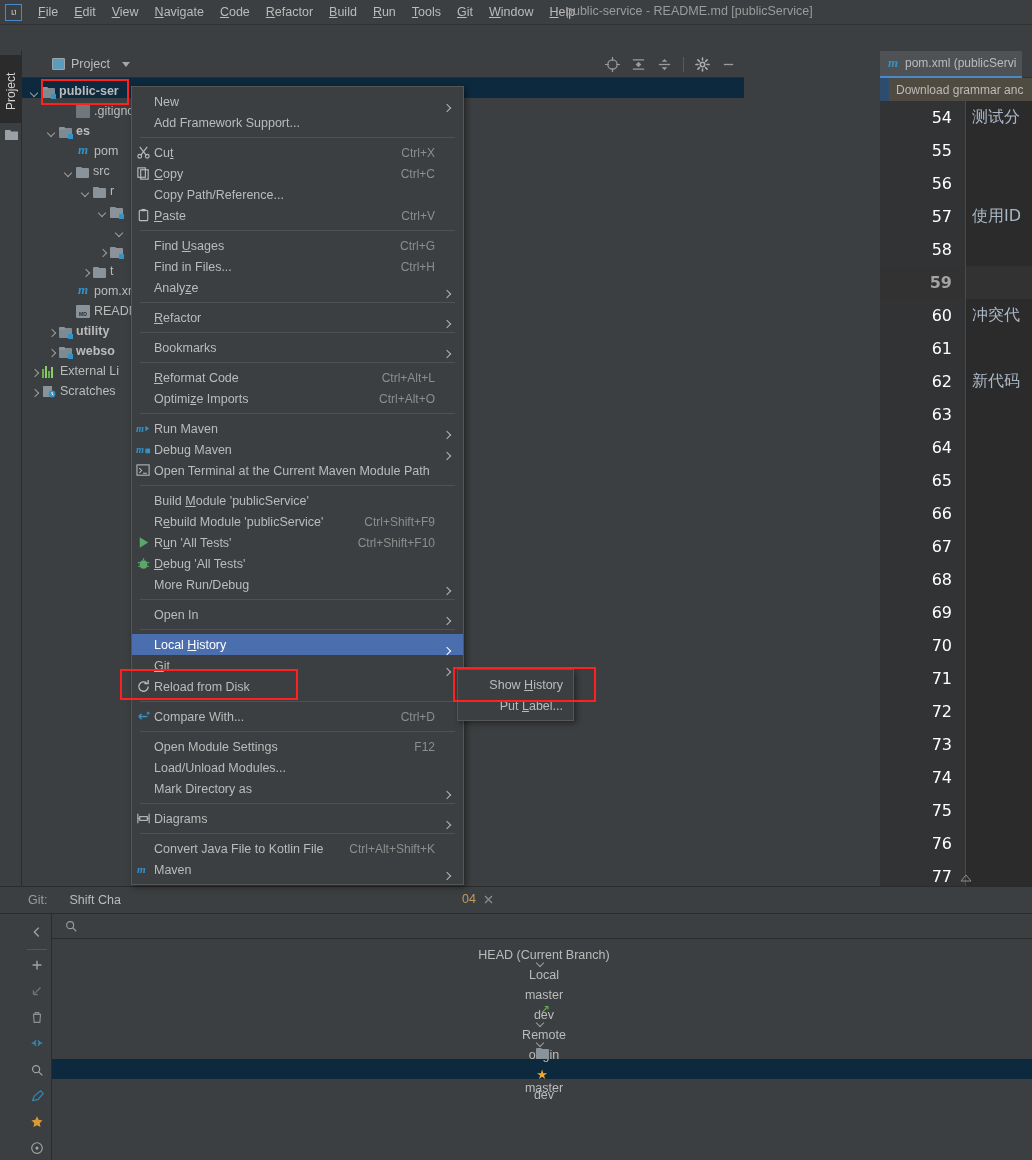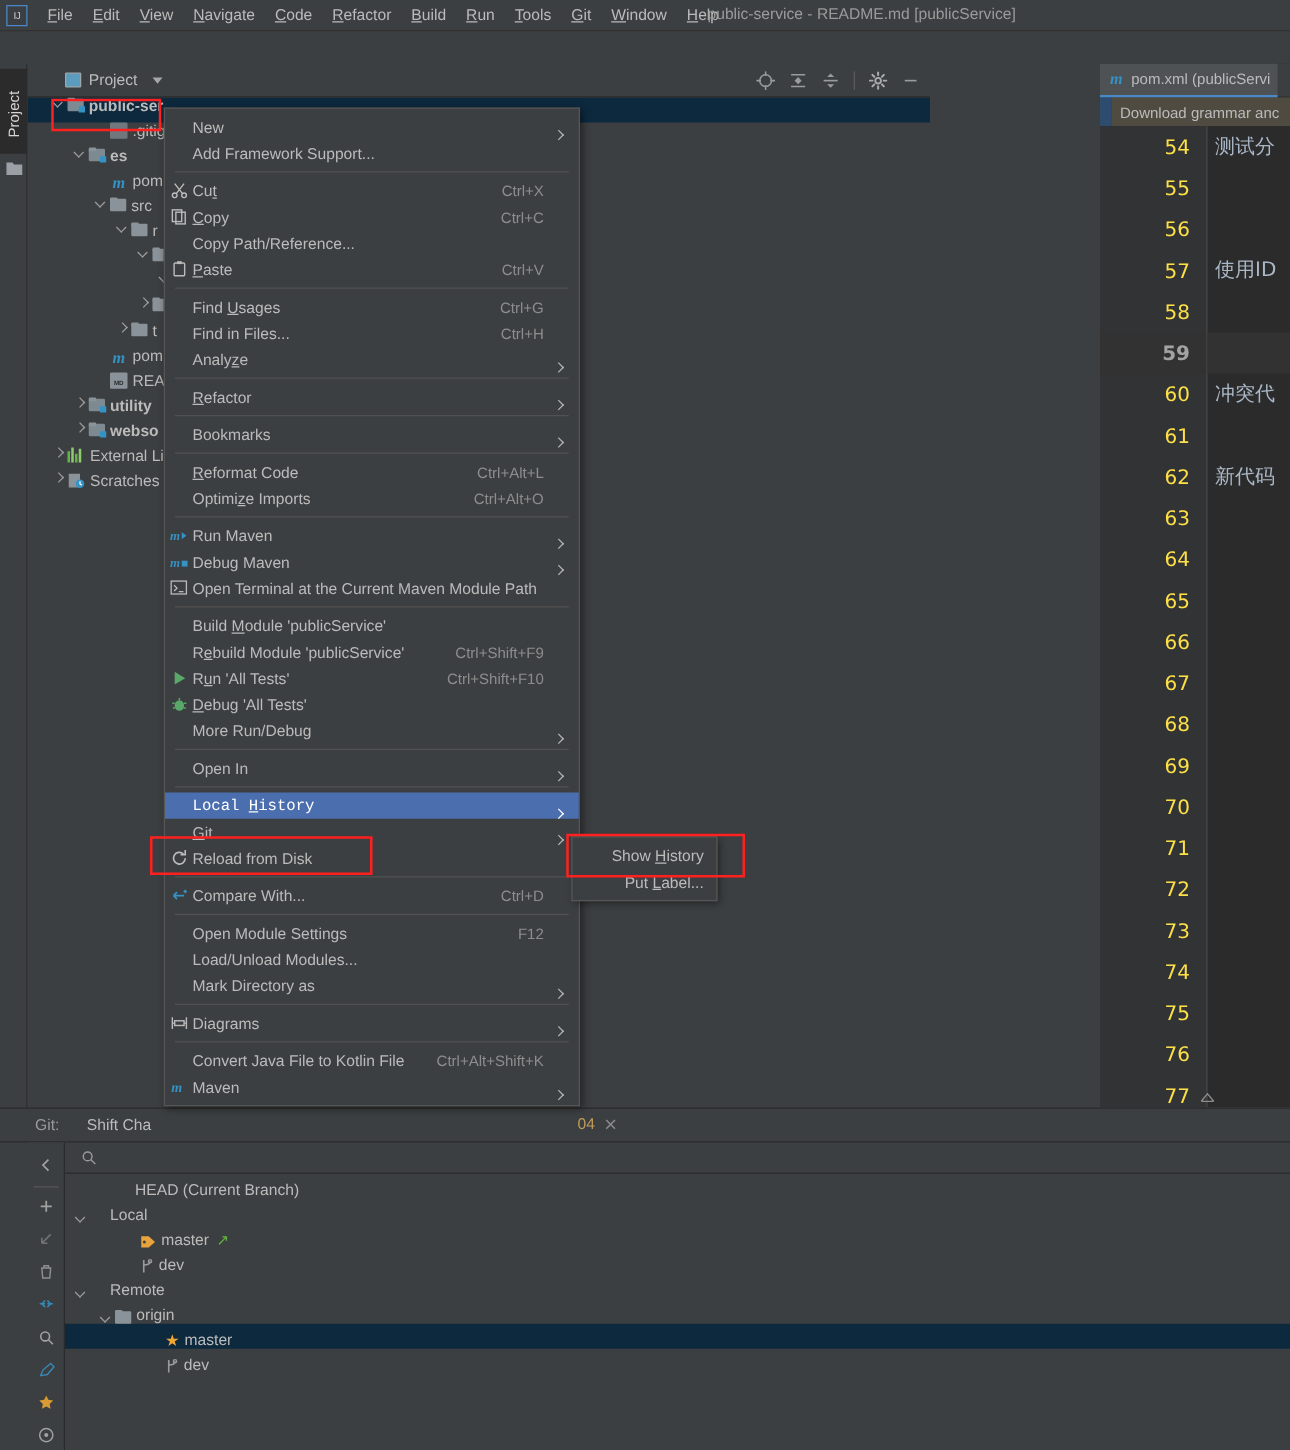--- a/index.html
+++ b/index.html
@@ -105,22 +105,22 @@
     display: flex; align-items: center; gap: 11px;
   }
   .tool-ic { width: 15px; height: 15px; opacity: .82; }
   .tool-sep { width: 1px; height: 15px; background: #5a5a5a; }
 
   .tree {
     position: absolute; left: 0; top: 27px; width: 722px; height: 808px;
     overflow: hidden; font-size: 12.5px;
   }
   .tnode {
-    position: relative; height: 20px; display: flex; align-items: flex-start;
-    white-space: nowrap; color: #bbbbbb; padding-left: 12px;
+    position: relative; height: 20px; display: flex; align-items: flex-end;
+    white-space: nowrap; color: #bbbbbb;
   }
   .tnode.sel { background: #0d293e; }
   .arrow {
     width: 9px; height: 9px; position: relative; flex: none; margin-right: 3px;
   }
   .arrow.right:before {
     content: ""; position: absolute; left: 2px; top: 1px;
     width: 5px; height: 5px; border-right: 1.4px solid #9d9d9d;
     border-top: 1.4px solid #9d9d9d; transform: rotate(45deg);
   }
@@ -159,21 +159,21 @@
   .ctxmenu {
     position: absolute; left: 131px; top: 86px; width: 333px;
     background: #3c3f41; border: 1px solid #565656;
     box-shadow: 2px 2px 6px rgba(0,0,0,.45); z-index: 50;
     padding: 4px 0;
   }
   .mi {
     position: relative; height: 21px; display: flex; align-items: center;
     padding: 0 10px 0 0; font-size: 12.5px; color: #bbbbbb; cursor: default;
   }
-  .mi.hl { background: #4b6eaf; color: #ffffff; font-family: Liberation Mono, monospace; }
+  .mi.hl { background: #4b6eaf; color: #ffffff; }
   .mi-ico { width: 22px; flex: none; display: flex; justify-content: center; align-items: center; }
   .mi-text { flex: 1; white-space: nowrap; }
   .mi-text u { text-decoration: underline; }
   .mi-key { color: #8d8d8d; font-size: 12px; padding-left: 18px; }
   .mi-arrow {
     width: 10px; flex: none; position: relative; margin-left: 8px;
   }
   .mi-arrow:before {
     content: ""; position: absolute; left: 1px; top: 3px;
     width: 5px; height: 5px; border-right: 1.4px solid #b5b5b5;
@@ -213,21 +213,21 @@
   .notif-accent {
     position: absolute; left: 0; top: 27px; width: 9px; height: 23px;
     background: #2d4c6e;
   }
   .gutter {
     position: absolute; left: 0; top: 50px; width: 85px; height: 785px;
     background: #313335;
   }
   .gut-line {
     height: 33px; display: flex; align-items: center; justify-content: flex-end;
-    padding-right: 13px; color: #fde047; font-size: 16px;
+    padding-right: 13px; color: #ffffff; font-size: 16px;
     font-family: "DejaVu Sans", sans-serif;
   }
   .gut-line.cur { color: #a4a3a3; font-weight: bold; background: #323232; }
   .code-col {
     position: absolute; left: 85px; top: 50px; width: 67px; height: 785px;
     background: #2b2b2b; border-left: 1px solid #4a4a4a;
   }
   .code-line {
     height: 33px; display: flex; align-items: center; padding-left: 6px;
     color: #a9b7c6; font-size: 16px; white-space: nowrap;
@@ -268,22 +268,23 @@
   .git-search {
     position: absolute; left: 52px; top: 27px; width: 980px; height: 25px;
     border-bottom: 1px solid #2b2b2b; display: flex; align-items: center;
     padding-left: 12px;
   }
   .git-tree {
     position: absolute; left: 52px; top: 52px; width: 980px; height: 222px;
     font-size: 12.5px;
   }
   .gnode {
-    height: 20px; display: flex; align-items: flex-end; white-space: nowrap;
+    height: 20px; display: flex; align-items: center; white-space: nowrap;
     color: #bbbbbb;
+    flex-direction: column;
   }
   .gnode.sel { background: #0d293e; }
   .tag-ico { width: 13px; height: 11px; position: relative; }
   .branch-ico { width: 11px; height: 12px; position: relative; }
   .star-ico { color: #f0a732; font-size: 13px; line-height: 1; }
   .up-arrow { color: #62b543; font-size: 12px; margin-left: 6px; }
 
   .corner-bl {
     position: absolute; left: 0; top: 886px; width: 22px; height: 274px;
     background: #3c3f41; border-right: 1px solid #2b2b2b;

